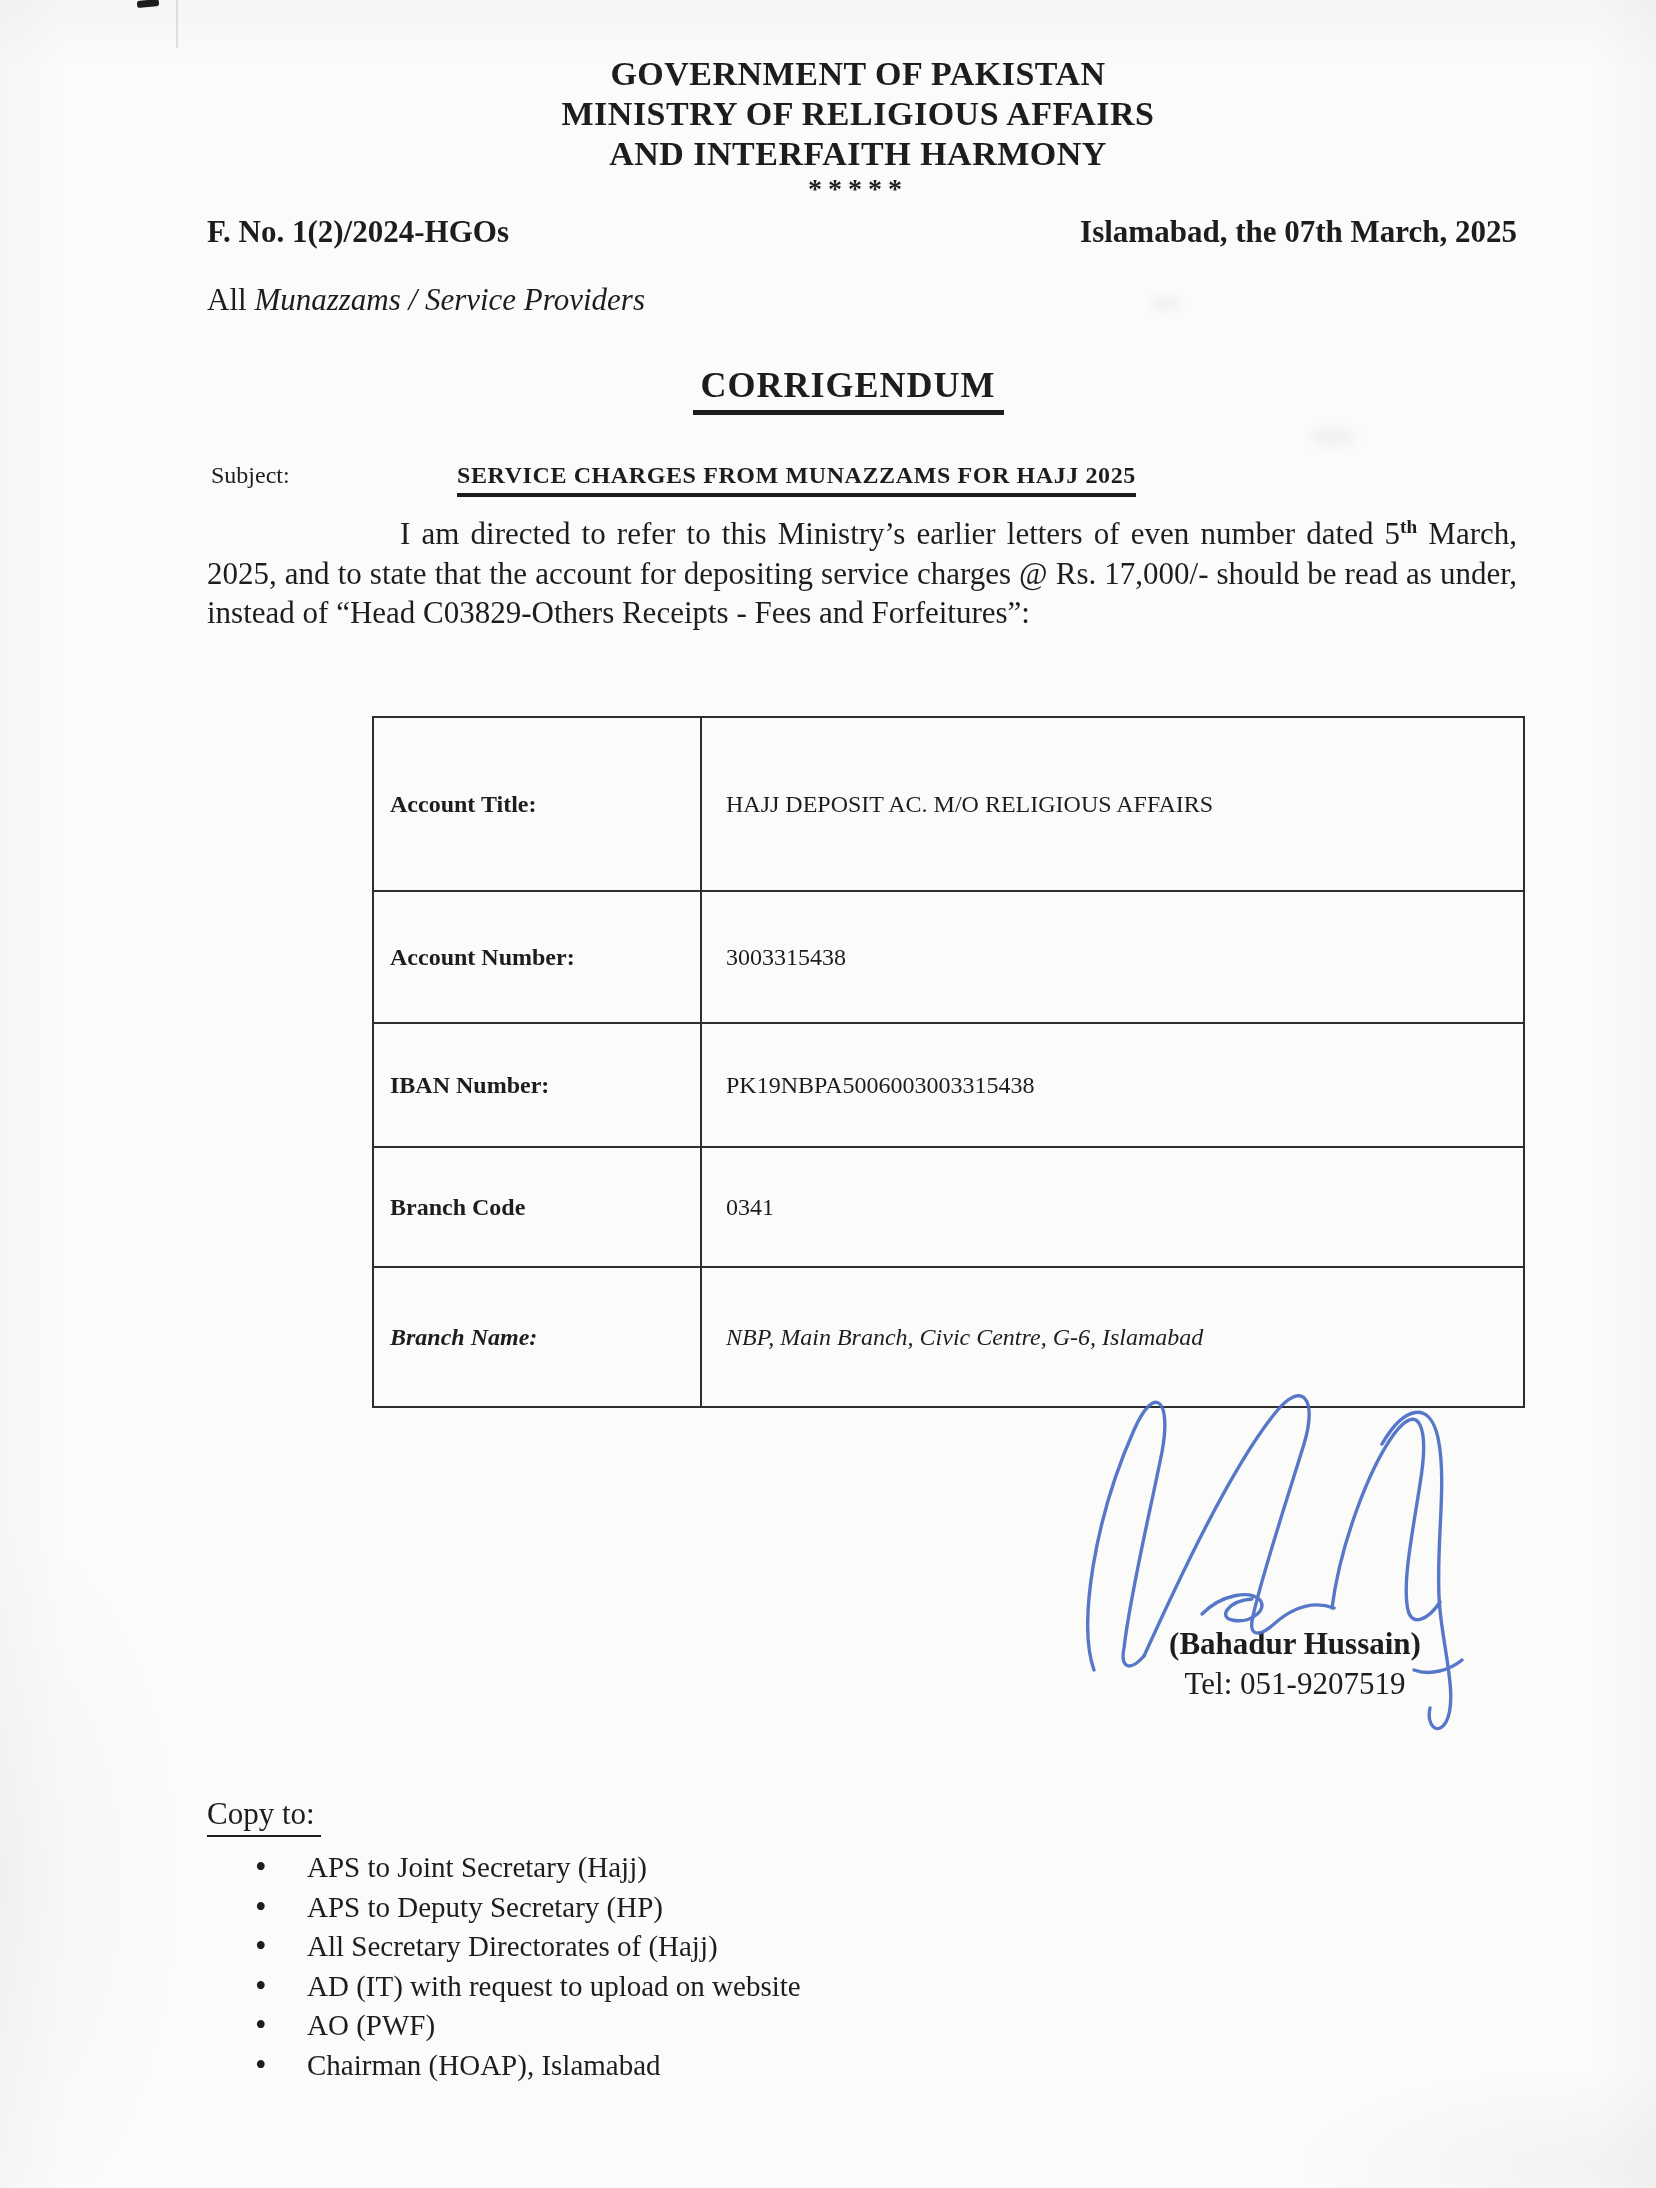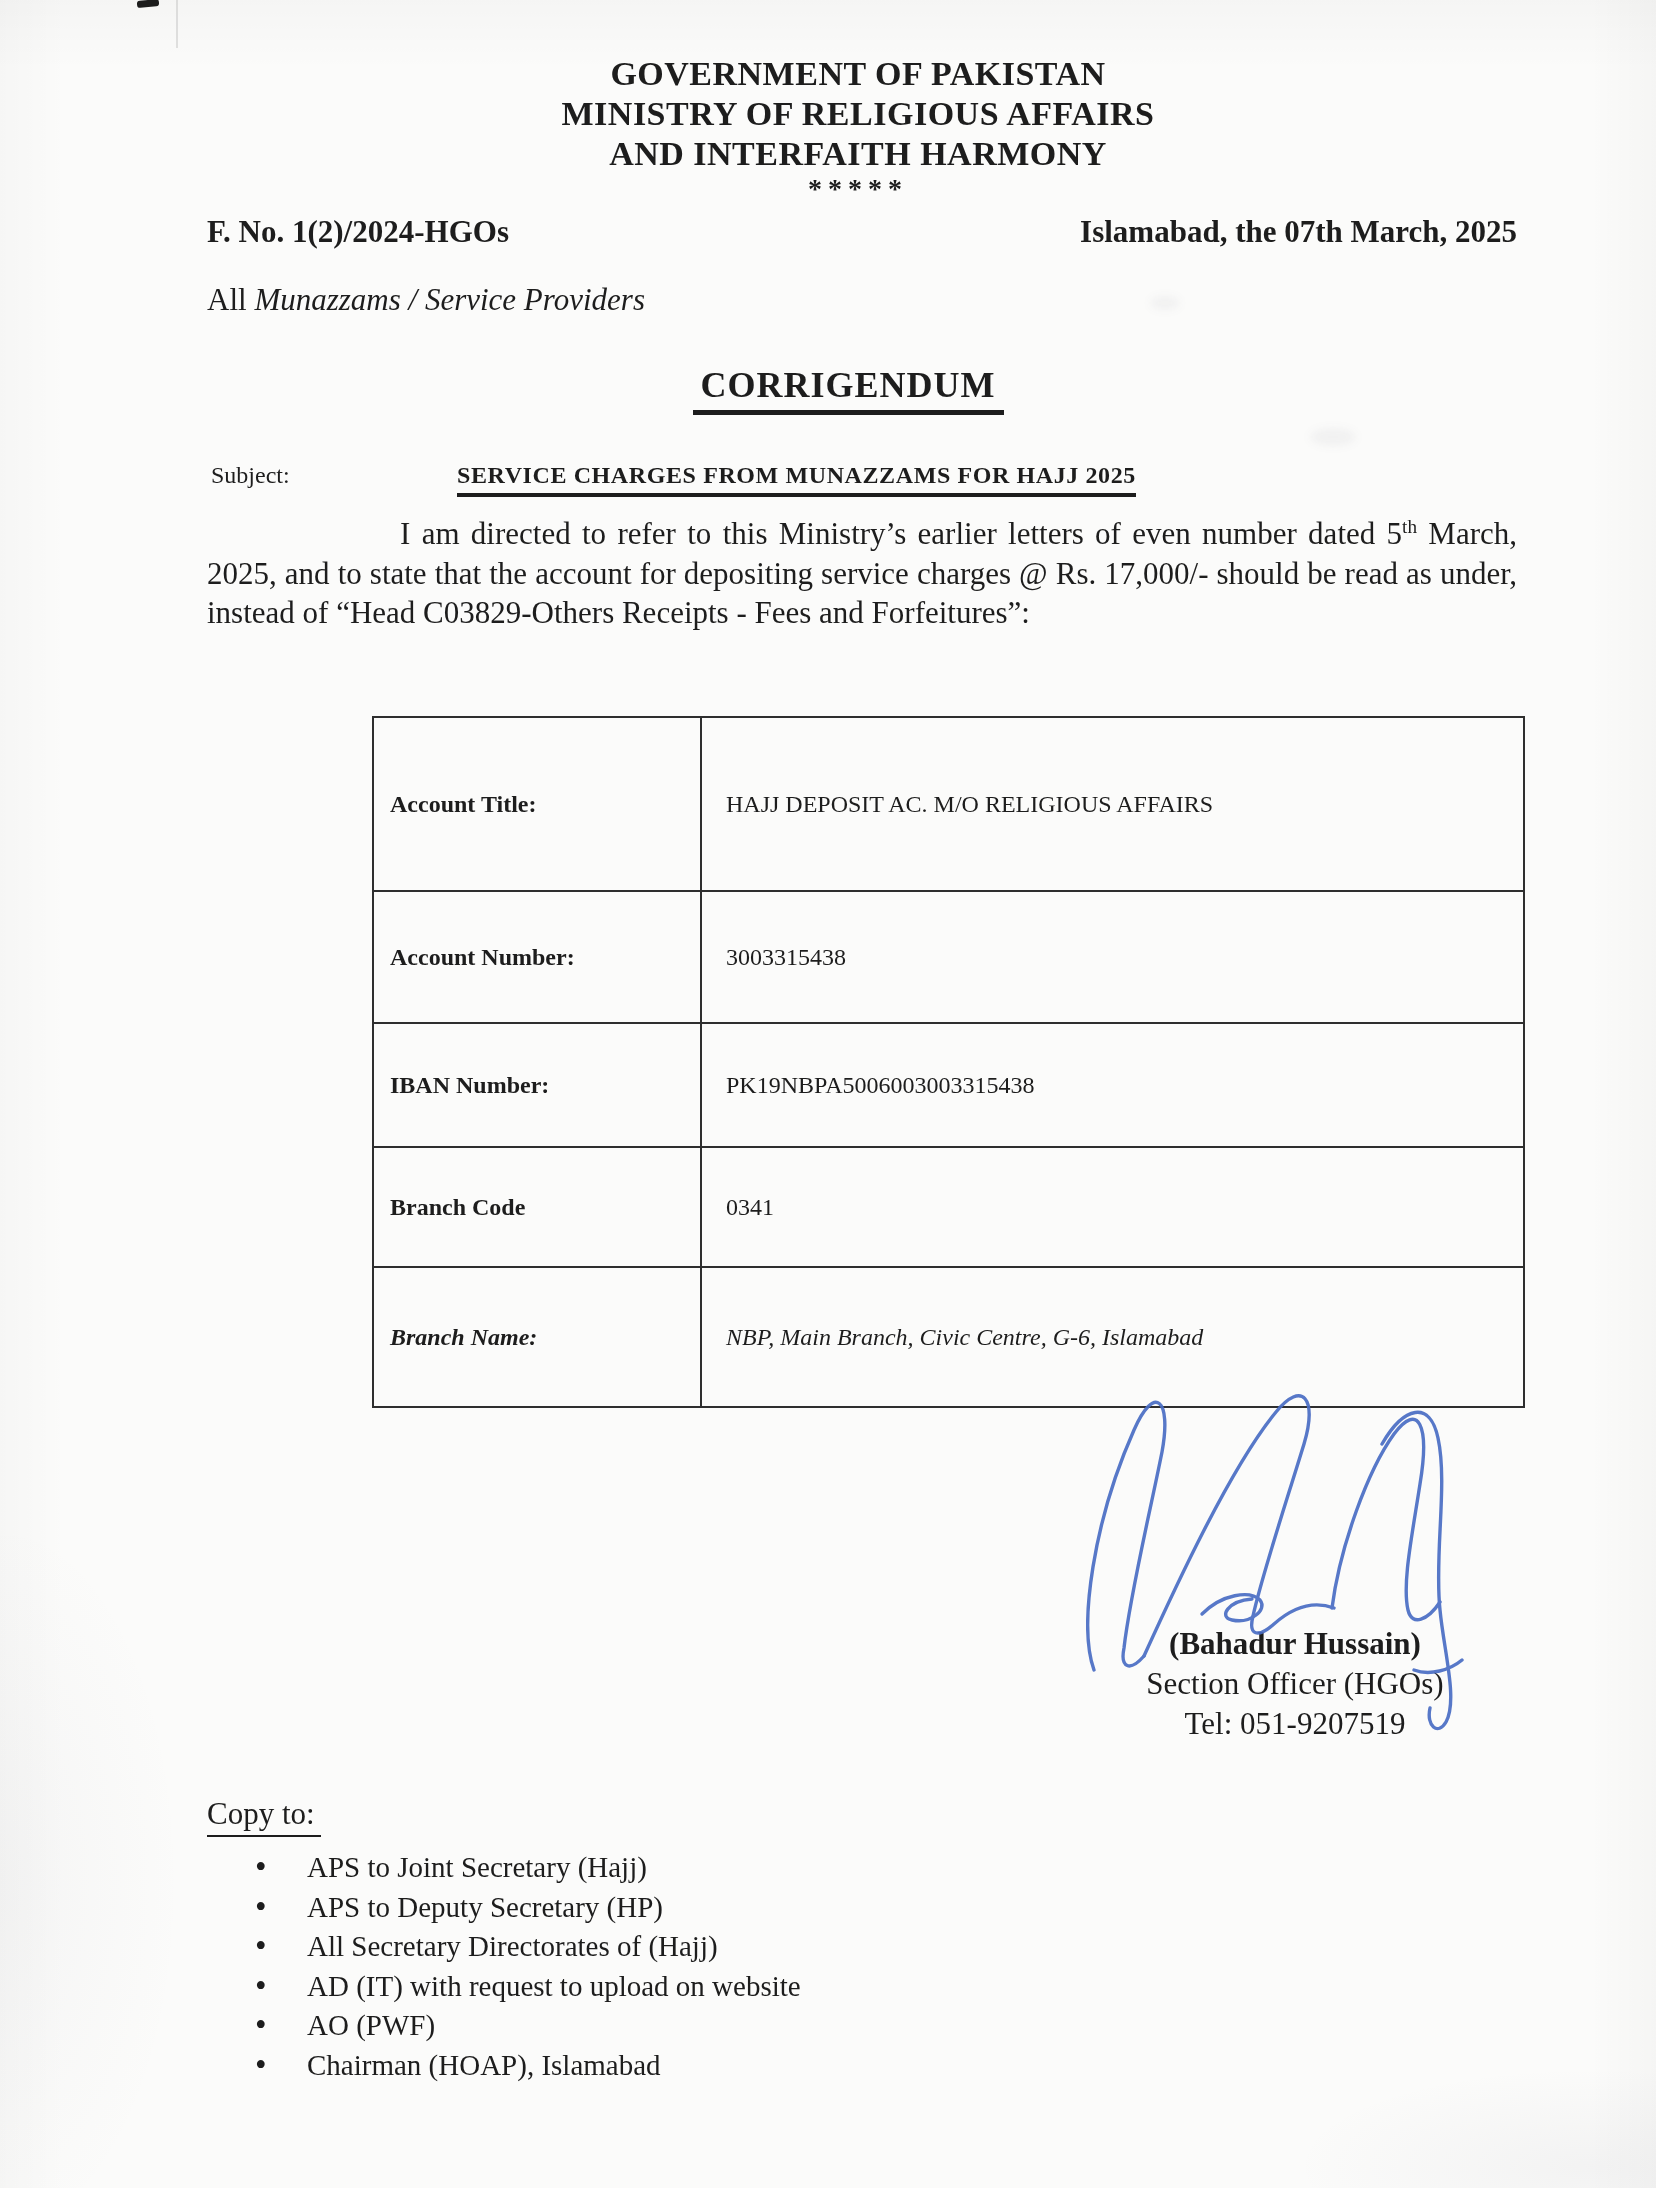--- a/index.html
+++ b/index.html
@@ -52,21 +52,21 @@
   .subject-label { position:absolute; left:4px; top:0; }
   .subject-text {
     position:absolute; left:202px; top:0; font-weight:bold; letter-spacing:0.6px;
     border-bottom:4px solid #1d1d1d; padding-bottom:4px;margin-left:48px;
   }
 
   .body-para {
     position:absolute; top:514px; left:207px; width:1310px;
     font-size:31px; line-height:39.5px; text-align:justify; text-indent:193px;
   }
-  .body-para sup { font-size:0.62em; vertical-align:super; line-height:0; }
+  .body-para sup { font-size:0.62em; vertical-align:super; line-height:0;font-weight:bold; }
 
   table.account-table {
     position:absolute; top:716px; left:372px; width:1153px;
     border-collapse:collapse; font-size:24px;
   }
   .account-table td {
     border:2px solid #2e2e2e; vertical-align:middle;
   }
   .account-table td.lbl { width:328px; font-weight:bold; padding-left:16px; }
   .account-table td.val { padding-left:24px; }
@@ -157,21 +157,20 @@
     <path d="M 16 300 C 0 255, 16 150, 56 60 C 76 14, 94 28, 84 82 C 72 142, 52 225, 46 278 C 42 298, 52 302, 66 286"></path>
     <path d="M 66 286 C 96 220, 152 98, 198 42 C 224 10, 240 28, 226 74 C 207 136, 184 205, 175 246 C 170 266, 180 268, 196 254 C 214 238, 234 230, 256 238"></path>
     <path d="M 124 244 C 144 224, 172 220, 182 230 C 190 240, 172 254, 154 250 C 140 247, 150 231, 174 229"></path>
     <path d="M 254 238 C 262 176, 290 100, 316 64 C 340 32, 352 54, 342 114 C 334 166, 324 214, 330 240 C 334 257, 350 250, 362 232"></path>
     <path d="M 304 74 C 326 36, 352 30, 360 68 C 370 114, 356 186, 362 240 C 366 282, 380 330, 368 352 C 360 366, 348 356, 352 338"></path>
     <path d="M 336 300 C 352 306, 372 300, 384 290"></path>
   </svg>
 
   <div class="sig-block">
     <div class="sig-name">(Bahadur Hussain)</div>
-    <div>Section Officer (HGOs)</div>
     <div>Tel: 051-9207519</div>
   </div>
 
   <div class="copy-heading">Copy to:</div>
 
   <ul class="copy-list">
     <li>APS to Joint Secretary (Hajj)</li>
     <li>APS to Deputy Secretary (HP)</li>
     <li>All Secretary Directorates of (Hajj)</li>
     <li>AD (IT) with request to upload on website</li>

